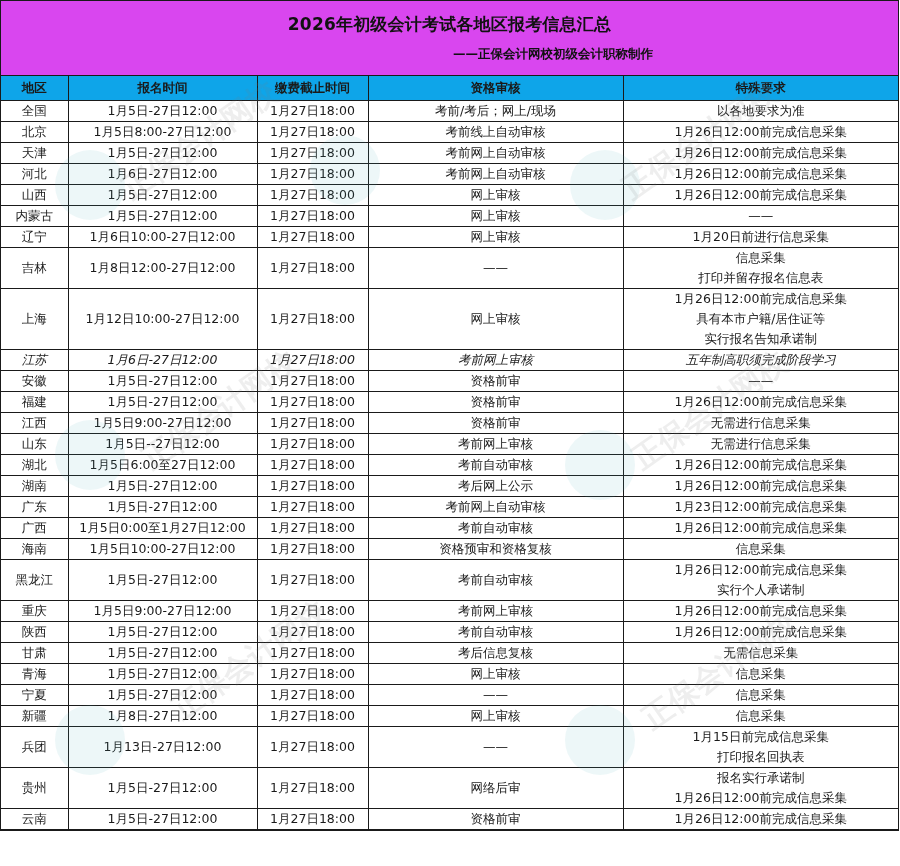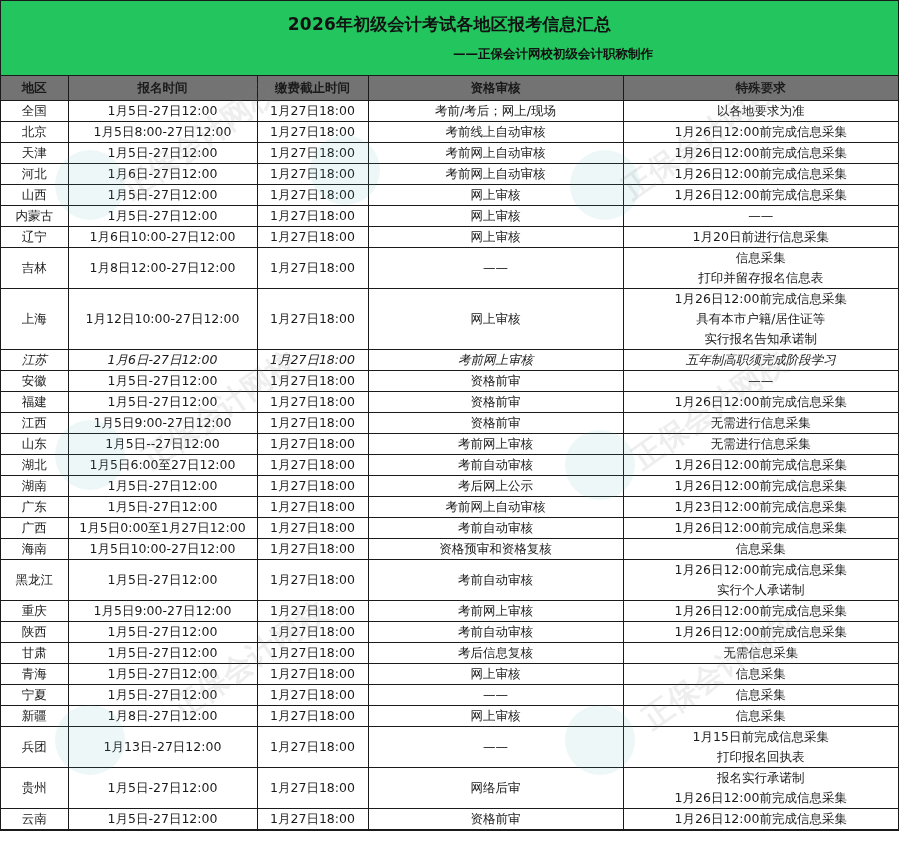--- a/index.html
+++ b/index.html
@@ -1,24 +1,24 @@
 <!DOCTYPE html>
 <html><head>
   <meta charset="utf-8">
   <style>
     html, body { margin: 0; padding: 0; background: #ffffff; }
     body { width: 900px; height: 866px; overflow: hidden; position: relative; font-family: "DejaVu Sans", "Liberation Sans", sans-serif; color: #1a1a1a; }
     .sheet { position: absolute; left: 0; top: 0; width: 899px; border: 1px solid #1a1a1a; box-sizing: border-box; }
-    .title-block { height: 74px; background: #22c55e; border-bottom: 1px solid #1a1a1a; position: relative; }
+    .title-block { height: 74px; background: #d946ef; border-bottom: 1px solid #1a1a1a; position: relative; }
     .title { position: absolute; left: 0; right: 0; top: 12px; text-align: center; font-size: 17px; font-weight: bold; color: #111; letter-spacing: 0.2px; }
     .subtitle { position: absolute; left: 452px; top: 45px; font-size: 12.5px; font-weight: bold; color: #111; }
     table { border-collapse: collapse; width: 897px; table-layout: fixed; }
     col.c1 { width: 67px; } col.c2 { width: 189px; } col.c3 { width: 111px; } col.c4 { width: 255px; } col.c5 { width: 275px; }
     th, td { border: 1px solid #1a1a1a; text-align: center; vertical-align: middle; padding: 0; font-size: 12.5px; line-height: 20px; white-space: nowrap; overflow: hidden; }
-    thead th { background: #737373; font-weight: bold; height: 24px; font-size: 12.5px; }
+    thead th { background: #0ea5e9; font-weight: bold; height: 24px; font-size: 12.5px; }
     tr > *:first-child { border-left: none; }
     tr > *:last-child { border-right: none; }
     thead tr th { border-top: none; }
     td.multi div { line-height: 20px; }
     .wm { position: absolute; pointer-events: none; color: rgba(120,120,120,0.13); font-size: 30px; font-weight: bold; transform: rotate(-35deg); white-space: nowrap; }
     .wm-logo { position: absolute; pointer-events: none; width: 70px; height: 70px; border-radius: 50%; background: rgba(80,180,190,0.10); }
   </style>
 </head>
 <body>
 

